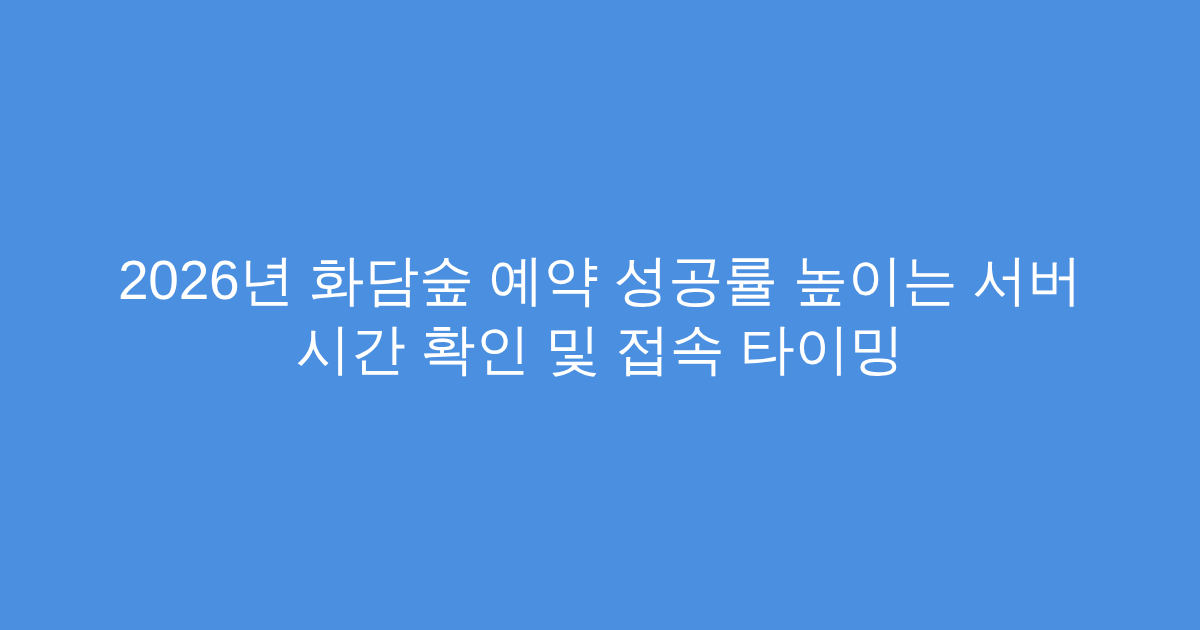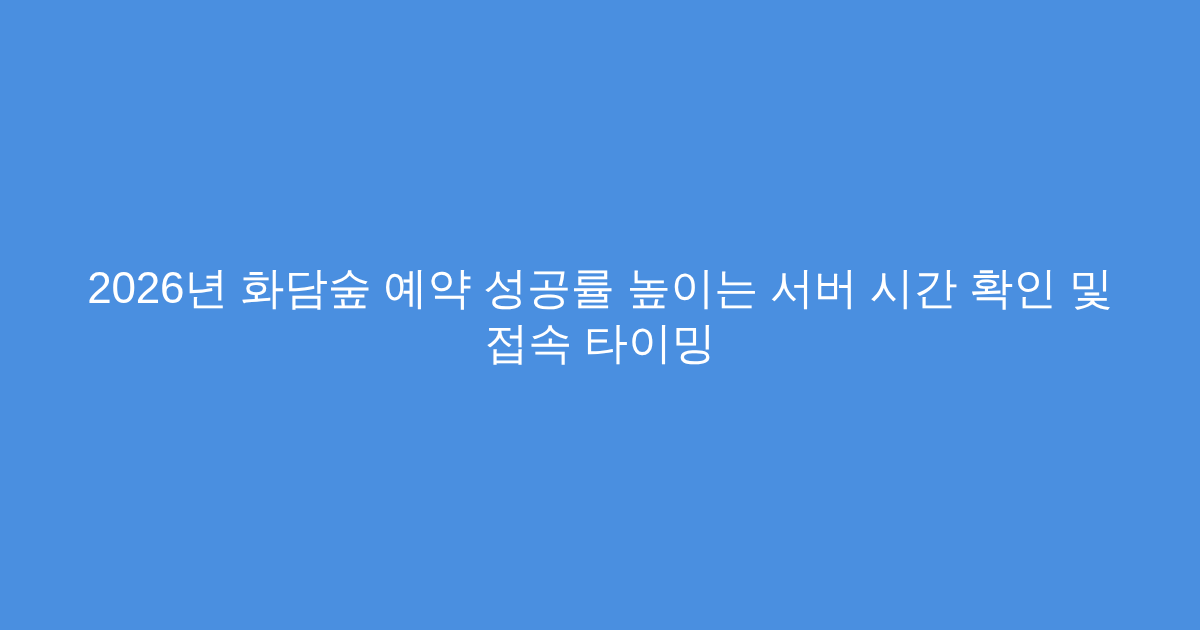--- a/index.html
+++ b/index.html
@@ -32,21 +32,21 @@
   .title-block {
     width: 100%;
     max-width: 1080px;
     text-align: center;
   }
 
   .og-title {
     margin: 0;
     color: #ffffff;
     font-family: "Liberation Sans", "DejaVu Sans", sans-serif;
-    font-size: 44px;
+    font-size: 55px;
     font-weight: 400;
     line-height: 1.26;
     letter-spacing: -0.2px;
     word-break: keep-all;
     white-space: normal;
     text-rendering: optimizeLegibility;
     text-align: center;
   }
 </style>
 </head>

